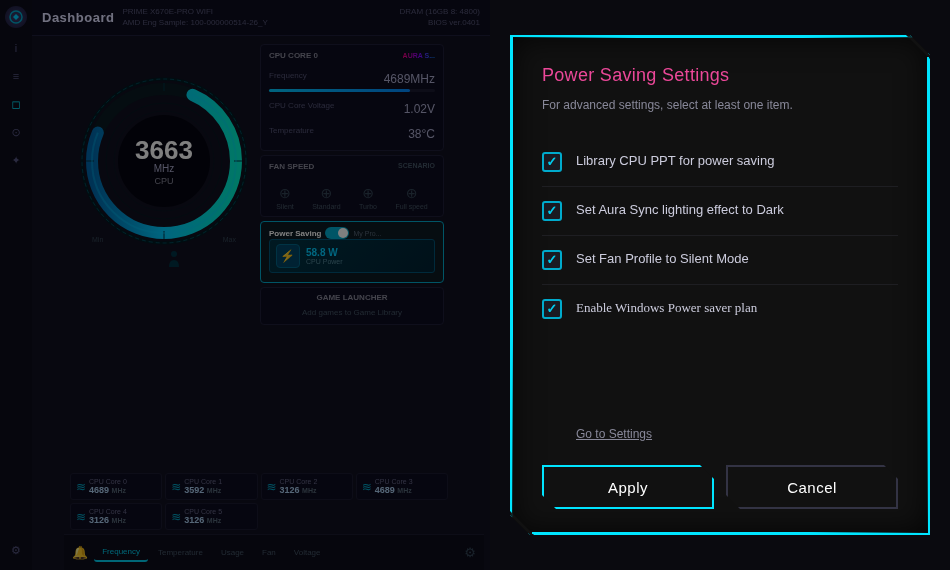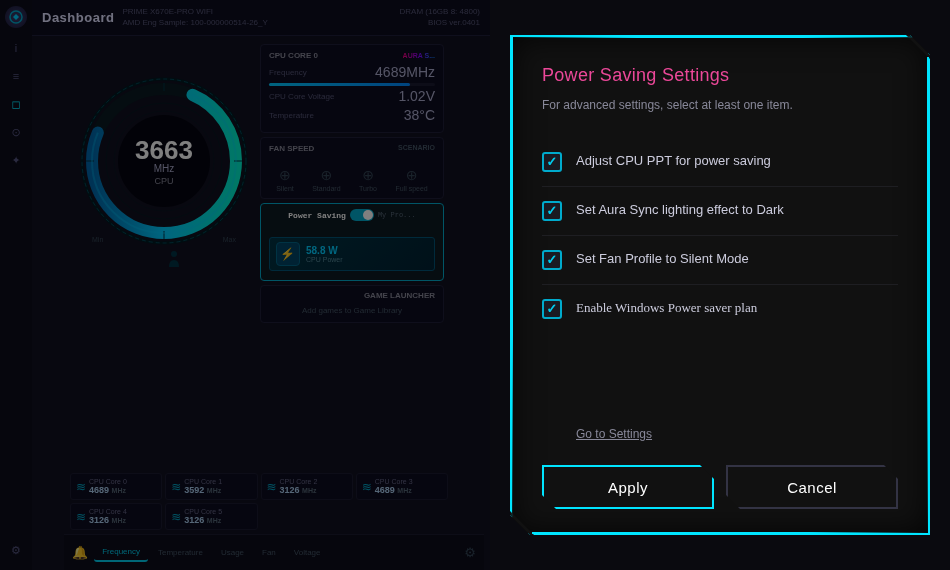--- a/index.html
+++ b/index.html
@@ -167,21 +167,21 @@
       justify-content: space-between;
       align-items: center;
     }
     .stat-row {
       display: flex;
       justify-content: space-between;
       align-items: center;
       margin-bottom: 3px;
     }
     .stat-label { font-size: 8px; color: #555577; }
-    .stat-val { font-size: 14px; color: #aaaacc; }
+    .stat-val { font-size: 12px; color: #aaaacc; margin-top: 8px; }
     .stat-bar-bg {
       height: 3px;
       background: #1a1a30;
       border-radius: 2px;
       margin: 2px 0;
     }
     .stat-bar-fill {
       height: 100%;
       border-radius: 2px;
       background: linear-gradient(90deg, #00c8ff, #0088ff);
@@ -506,21 +506,21 @@
       width: 460px;
       height: 570px;
       background: #0a0a0f;
     }
     .game-launcher-title {
       font-size: 8px;
       color: #888899;
       font-weight: 600;
       text-transform: uppercase;
       margin-bottom: 4px;
-      text-align: right;
+      text-align: center;
     }
 
     
     .toggle-switch {
       display: inline-flex;
       width: 24px;
       height: 12px;
       background: #00aacc;
       border-radius: 6px;
       position: relative;
@@ -532,24 +532,23 @@
       right: 1px;
       top: 1px;
       width: 10px;
       height: 10px;
       background: white;
       border-radius: 50%;
     }
 
     .power-card-header {
       display: flex;
-      justify-content: center;
-      align-items: center;
-      margin-bottom: 16px;
-      font-family: Liberation Mono, monospace;
+      justify-content: flex-start;
+      align-items: center;
+      margin-bottom: 0;
     }
     .power-card-title-text {
       font-size: 8px;
       color: #ffffff;
       font-weight: 700;
     }
 
     
     .aura-badge {
       font-size: 7px;
@@ -784,21 +783,21 @@
   <div class="dialog-glow-left"></div>
   <div class="dialog-glow-right"></div>
   <div class="dialog-glow-bottom"></div>
 
   <h2 class="dialog-title">Power Saving Settings</h2>
   <p class="dialog-subtitle">For advanced settings, select at least one item.</p>
 
   <div class="checkbox-list">
     <div class="checkbox-item">
       <div class="checkbox-box checked"></div>
-      <span class="checkbox-label">Adjust CPU PPT for power saving</span>
+      <span class="checkbox-label">Library CPU PPT for power saving</span>
     </div>
 
     <div class="checkbox-item">
       <div class="checkbox-box checked"></div>
       <span class="checkbox-label">Set Aura Sync lighting effect to Dark</span>
     </div>
 
     <div class="checkbox-item">
       <div class="checkbox-box checked"></div>
       <span class="checkbox-label">Set Fan Profile to Silent Mode</span>

